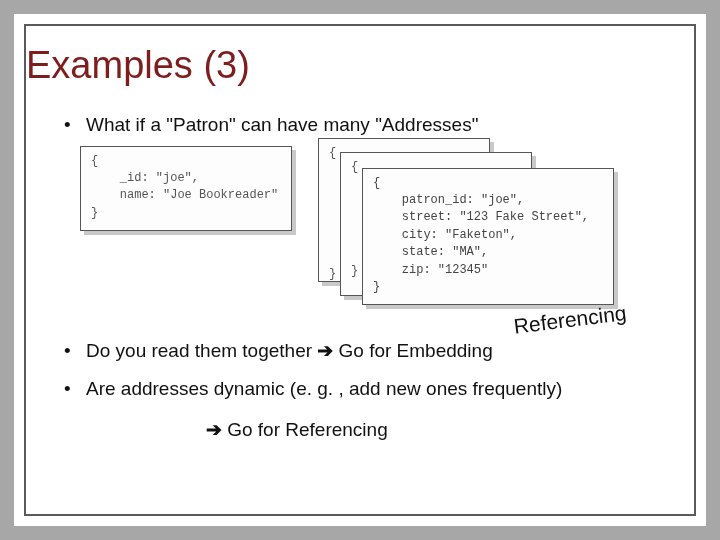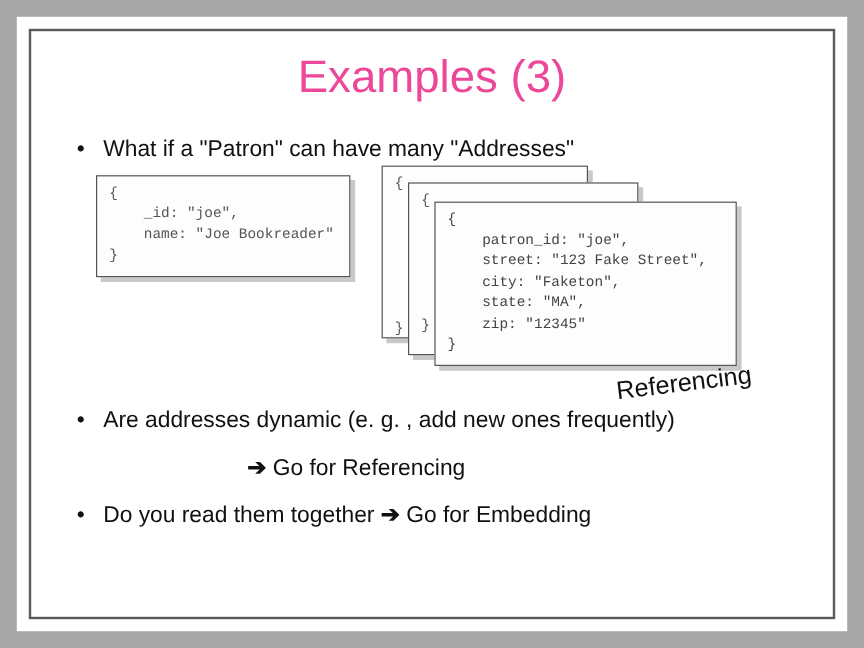--- a/index.html
+++ b/index.html
@@ -11,23 +11,22 @@
   }
   .slide{
     position:absolute;left:14px;top:14px;width:692px;height:512px;
     background:#fff;
   }
   .inner-frame{
     position:absolute;left:10px;top:10px;right:10px;bottom:10px;
     border:2px solid #5a5a5a;
   }
   .title{
-    text-align:center;
     font-size:38px;
-    color:#ec4899;
+    color:#7f1d1d;
     margin:18px 0 26px 0;
     font-weight:400;
   }
   ul.bullets{
     list-style:none;margin:0;padding:0 24px 0 38px;
     font-size:19px;color:#111;
   }
   ul.bullets>li{
     position:relative;padding-left:22px;margin-bottom:14px;
     line-height:1.3;
@@ -97,25 +96,25 @@
     city: "Faketon",
     state: "MA",
     zip: "12345"
 }</div>
 
           <div class="ref-label">Referencing</div>
         </div>
       </li>
 
       <li>
+        <span>Do you read them together </span><span class="arrow">➔</span><span> Go for Embedding</span>
+      </li>
+
+      <li>
         <span>Are addresses dynamic (e. g. , add new ones frequently)</span>
         <div class="sub">
           <span class="arrow">➔</span><span> Go for Referencing</span>
         </div>
-      </li>
-
-      <li>
-        <span>Do you read them together </span><span class="arrow">➔</span><span> Go for Embedding</span>
       </li>
     </ul>
 
   </div>
 </div>
 
 </body></html>

